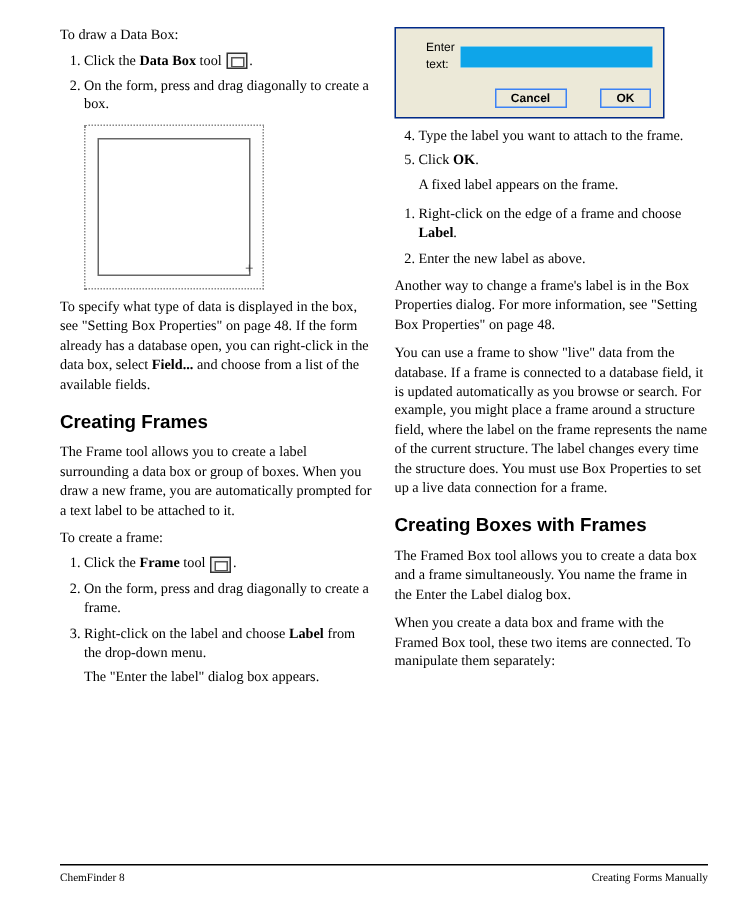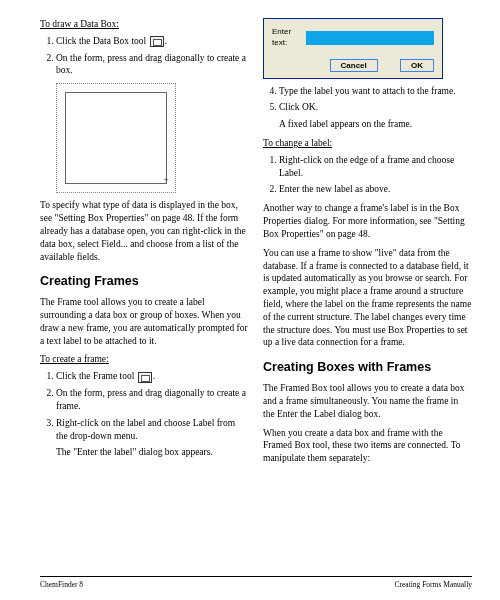--- a/index.html
+++ b/index.html
@@ -12,33 +12,33 @@
     width: 500px;
     height: 600px;
     padding: 18px 28px 14px 40px;
     position: relative;
   }
   .columns { display: flex; gap: 14px; }
   .col { flex: 1; }
   .col-left { width: 210px; }
   .col-right { width: 210px; }
   p { margin-bottom: 6px; }
-  .intro { margin-bottom: 4px; text-decoration: underline; }
+  .intro { margin-bottom: 4px; }
   ol { list-style: decimal; padding-left: 16px; margin-bottom: 6px; }
   ol li { margin-bottom: 4px; }
   ul { list-style: disc; padding-left: 16px; margin-bottom: 6px; }
   ul li { margin-bottom: 4px; }
   .indent { padding-left: 16px; margin-bottom: 6px; }
   h2 {
     font-family: Arial, Helvetica, sans-serif;
     font-size: 12.5px;
     font-weight: bold;
     margin: 10px 0 6px 0;
   }
-  .bold { font-weight: normal; }
+  .bold { font-weight: bold; }
   .tool-icon {
     display: inline-block;
     width: 14px;
     height: 11px;
     border: 1px solid #333;
     vertical-align: middle;
     background: #f4f4f4;
     position: relative;
     margin: 0 1px;
   }
@@ -92,21 +92,21 @@
   .dialog-close {
     width: 12px; height: 11px;
     background: #e04030;
     border: 1px solid #a02010;
     color: #fff;
     font-size: 8px;
     line-height: 9px;
     text-align: center;
   }
   .dialog-body {
-    padding: 8px 8px 6px 8px;
+    padding: 8px 8px 6px 20px;
   }
   .dialog-row { display: flex; align-items: center; gap: 4px; margin-bottom: 10px; }
   .dialog-row label { color: #000; }
   .dialog-row input {
     flex: 1;
     border: 7px solid #0ea5e9;
     height: 13px;
     font-size: 8px;
     padding: 0 2px;
     background: #fff;
@@ -188,21 +188,20 @@
     </div>
 
     <ol start="4">
       <li>Type the label you want to attach to the frame.</li>
       <li>
         <span>Click </span><span class="bold">OK</span><span>.</span>
         <p class="indent" style="padding-left:0;margin-top:4px;">A fixed label appears on the frame.</p>
       </li>
     </ol>
 
-    <p class="intro">To change a label:</p>
     <ol>
       <li>
         <span>Right-click on the edge of a frame and choose </span><span class="bold">Label</span><span>.</span>
       </li>
       <li>Enter the new label as above.</li>
     </ol>
 
     <p>Another way to change a frame's label is in the Box Properties dialog. For more information, see "Setting Box Properties" on page 48.</p>
     <p>You can use a frame to show "live" data from the database. If a frame is connected to a database field, it is updated automatically as you browse or search. For example, you might place a frame around a structure field, where the label on the frame represents the name of the current structure. The label changes every time the structure does. You must use Box Properties to set up a live data connection for a frame.</p>
 

